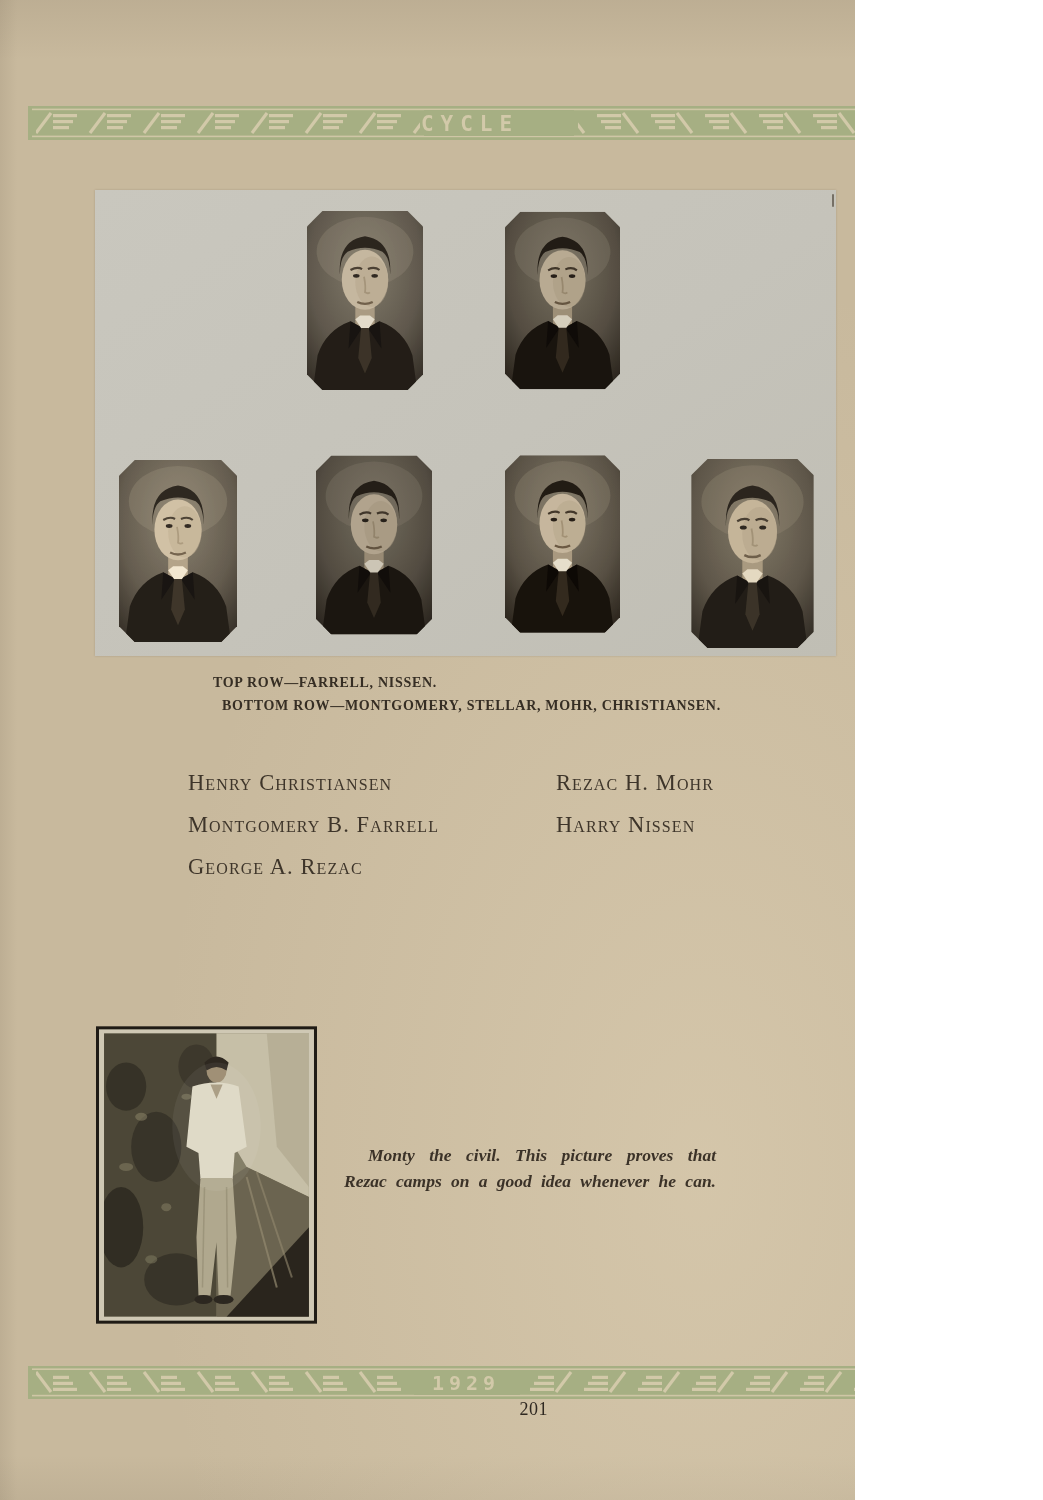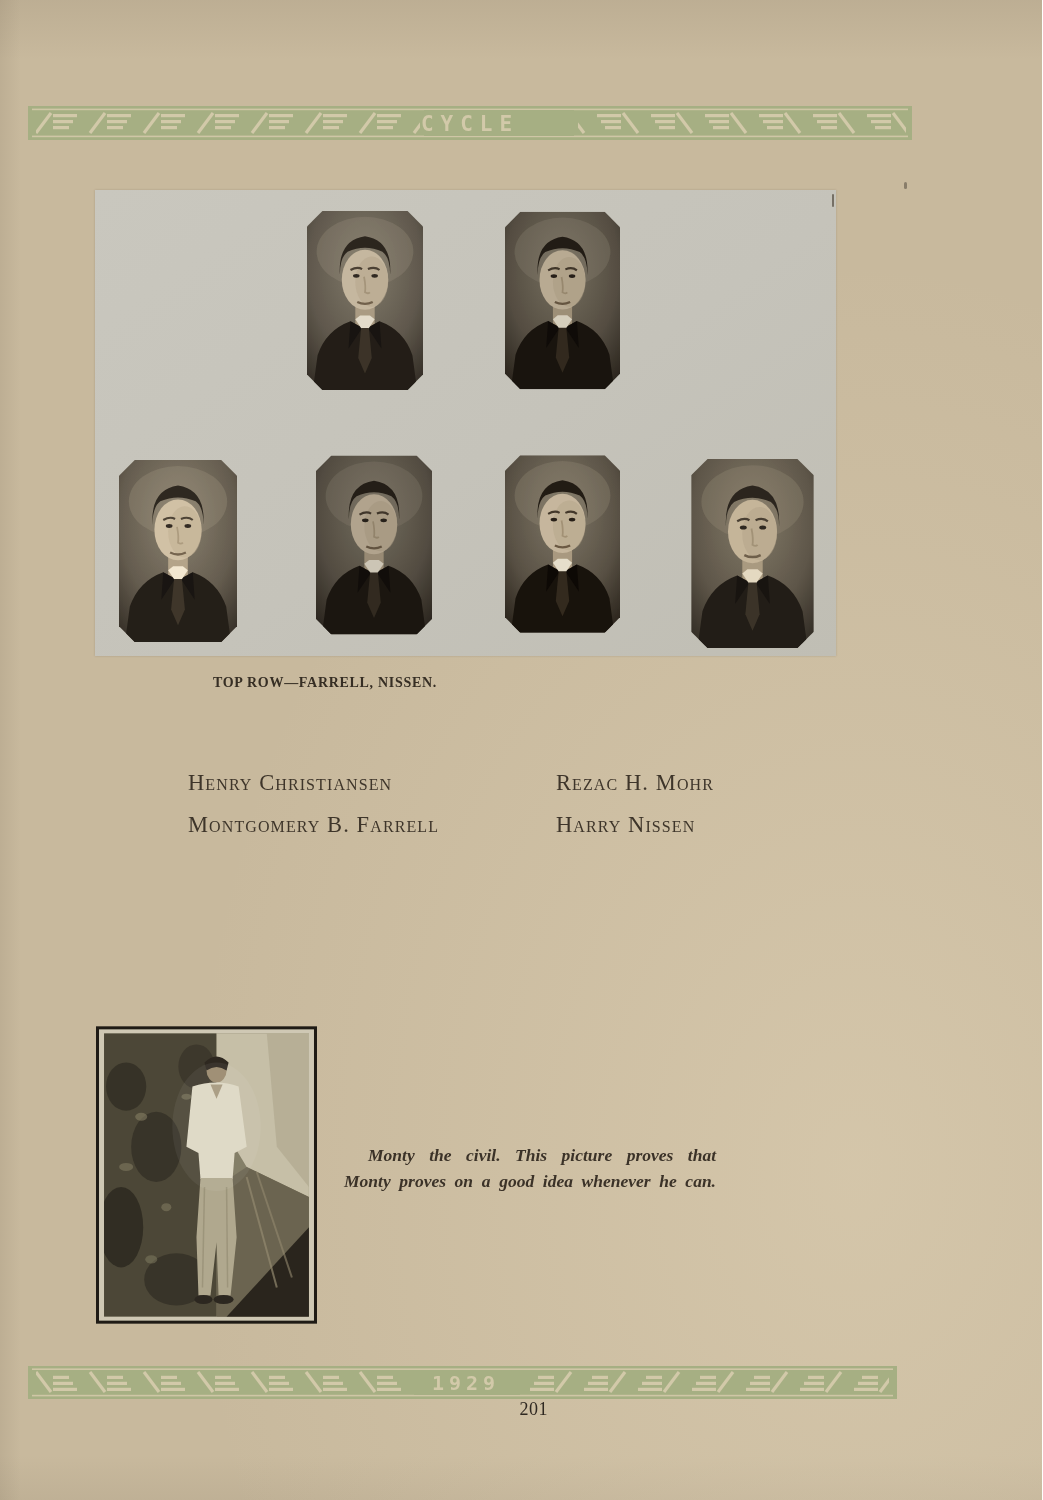--- a/index.html
+++ b/index.html
@@ -1,17 +1,17 @@
 <!DOCTYPE html>
 <html><head>
 <meta charset="utf-8">
 <style>
   html,body{margin:0;padding:0;}
   .page{
-    position:relative;width:1042px;height:1500px;overflow:hidden;
+    position:relative;width:855px;height:1500px;overflow:hidden;
     background-color:#c8b99d;
     background-image:
       radial-gradient(ellipse at 82% 78%, rgba(222,208,180,.55) 0%, rgba(222,208,180,0) 55%),
       linear-gradient(180deg, rgba(90,78,62,.10) 0%, rgba(90,78,62,0) 4%),
       linear-gradient(0deg, rgba(90,78,62,.08) 0%, rgba(90,78,62,0) 3%),
       linear-gradient(90deg, rgba(90,78,62,.10) 0%, rgba(90,78,62,0) 2%);
     font-family:"Liberation Serif", serif;
   }
   .banner{position:absolute;display:block;}
   .banner-top{left:28px;top:106px;}
@@ -136,28 +136,30 @@
       </svg>
     <svg class="portrait v6" style="left:596px;top:269px" width="123" height="189" viewBox="0 0 120 185">
         <use href="#portrait"></use>
       </svg>
   </div>
   <div class="scan-mark mark-a"></div>
   <div class="scan-mark mark-b"></div>
 
   <div class="plate-caption">
     <div class="c1">TOP ROW—FARRELL, NISSEN.</div>
+    <div class="c2">BOTTOM ROW—MONTGOMERY, STELLAR, MOHR, CHRISTIANSEN.</div>
   </div>
 
   <div class="roster">
     <div class="roster-grid">
       <span>Henry Christiansen</span>
       <span>Rezac H. Mohr</span>
       <span>Montgomery B. Farrell</span>
       <span>Harry Nissen</span>
+      <span>George A. Rezac</span>
     </div>
   </div>
 
   <svg class="snapshot" width="221" height="298" viewBox="0 0 220 296">
     <clipPath id="snapclip">
         <rect x="8" y="7" width="204" height="282"></rect>
       </clipPath>
     <rect x="1.5" y="1.5" width="217" height="293" fill="#cfc8b4" stroke="#1f1b15" stroke-width="3"></rect>
     <g clip-path="url(#snapclip)">
       <rect x="8" y="7" width="204" height="282" fill="#7d775f"></rect>
@@ -188,21 +190,21 @@
         <line x1="130" y1="160" x2="131" y2="260" stroke="#958d74" stroke-width="1.5" opacity=".7"></line>
         <ellipse cx="127" cy="272" rx="10" ry="4.5" fill="#2c2720"></ellipse>
         <ellipse cx="107" cy="272" rx="9" ry="4.5" fill="#2c2720"></ellipse>
       </g>
       <ellipse cx="120" cy="100" rx="44" ry="64" fill="#ffffff" opacity=".06"></ellipse>
     </g>
   </svg>
 
   <div class="snap-caption">
     <div class="line line1">Monty the civil.  This picture proves that</div>
-    <div class="line">Monty proves on a good idea whenever he can.</div>
+    <div class="line">Rezac camps on a good idea whenever he can.</div>
   </div>
 
   <svg class="banner banner-bottom" width="869" height="33" viewBox="0 0 869 33">
     <rect width="869" height="33" fill="#a6af83"></rect>
     <g transform="translate(0,33) scale(1,-1)">
       <rect x="8" y="0" width="370" height="33" fill="url(#mtf)"></rect>
     </g>
     <g transform="translate(1361,33) scale(-1,-1)">
       <rect x="500" y="0" width="361" height="33" fill="url(#mtf)"></rect>
     </g>

